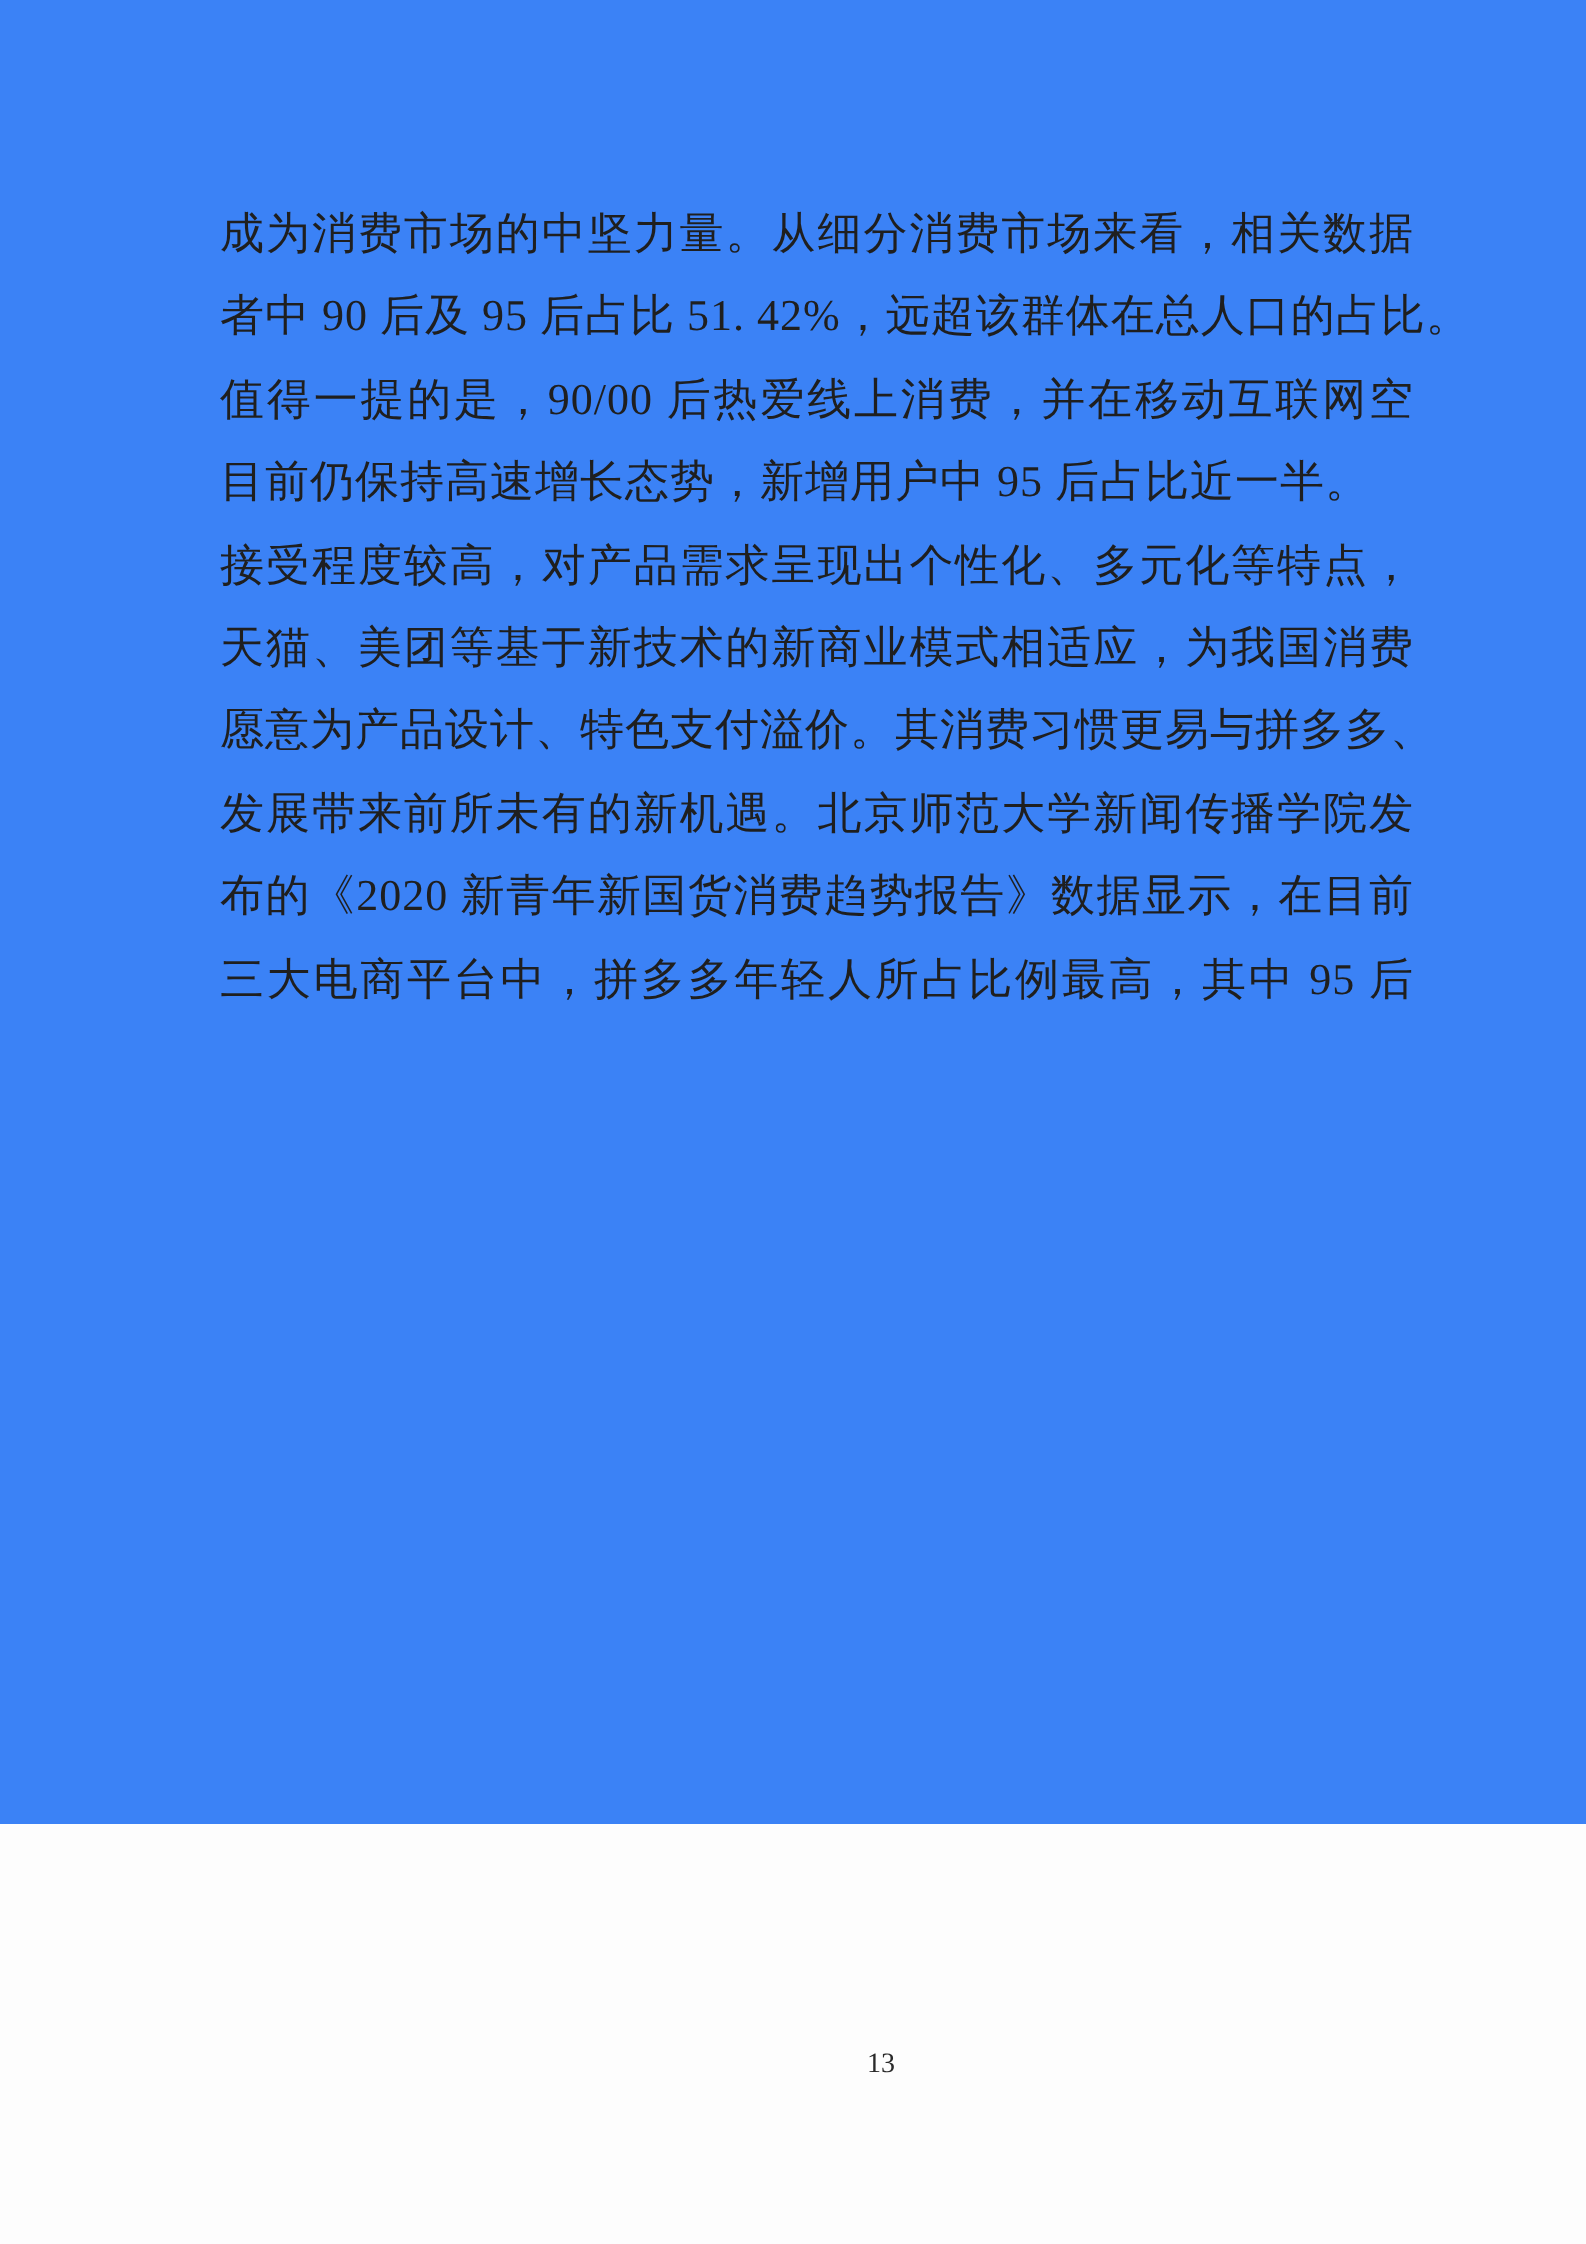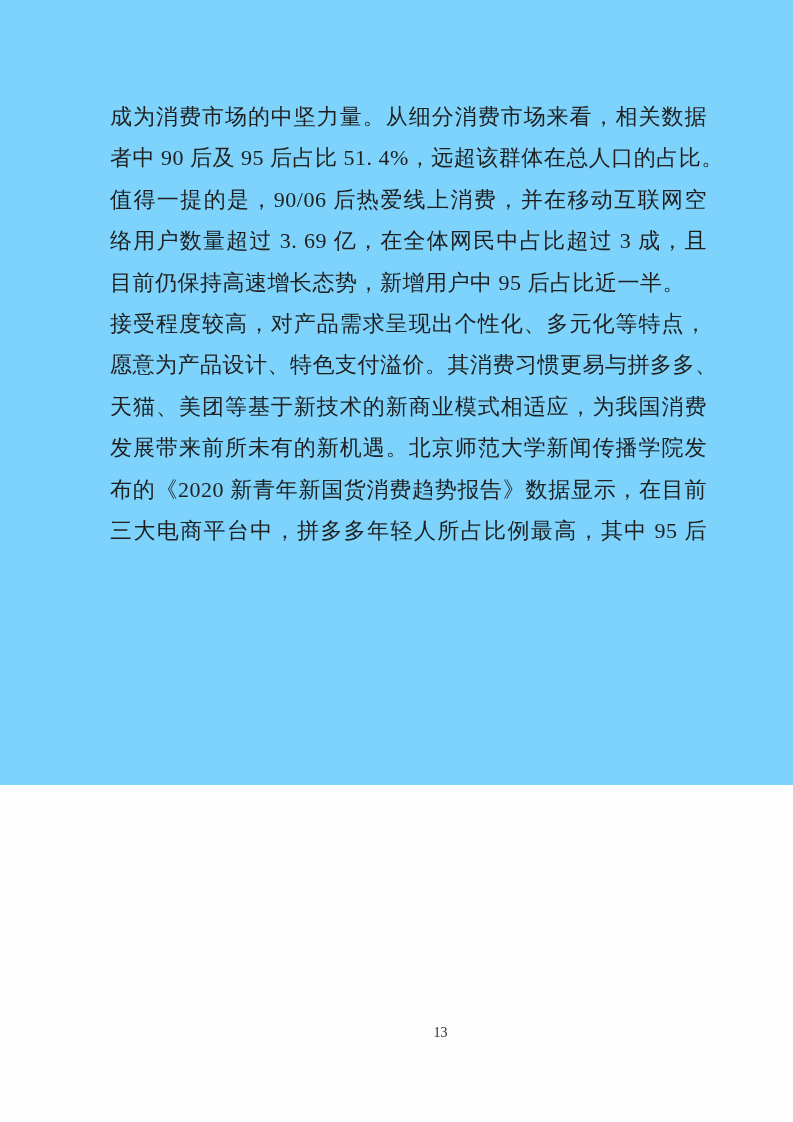--- a/index.html
+++ b/index.html
@@ -11,22 +11,22 @@
     height: 1122px;
     position: relative;
     background: #fdfdfd;
     font-family: "Liberation Serif", "DejaVu Serif", serif;
     overflow: hidden;
   }
   .page {
     position: absolute;
     left: 0; top: 0;
     width: 793px;
-    height: 785px;
-    background: #7dd3fc;
+    height: 912px;
+    background: #3b82f6;
     text-decoration: underline;
   }
   .text-block {
     position: absolute;
     left: 110px;
     top: 96px;
     width: 597px;
     color: #1f1f1f;
     font-size: 22px;
     line-height: 41.4px;
@@ -62,28 +62,27 @@
   }
 </style>
 </head>
 <body>
 
 <div class="page">
   <div class="text-block">
 
   <div class="paragraph">
         <div class="line">成为消费市场的中坚力量。从细分消费市场来看，相关数据</div>
-        <div class="line">者中 90 后及 95 后占比 51. 4%，远超该群体在总人口的占比。</div>
-        <div class="line">值得一提的是，90/06 后热爱线上消费，并在移动互联网空</div>
-        <div class="line">络用户数量超过 3. 69 亿，在全体网民中占比超过 3 成，且</div>
+        <div class="line">者中 90 后及 95 后占比 51. 42%，远超该群体在总人口的占比。</div>
+        <div class="line">值得一提的是，90/00 后热爱线上消费，并在移动互联网空</div>
         <div class="line last">目前仍保持高速增长态势，新增用户中 95 后占比近一半。</div>
       </div>
       <div class="paragraph">
         <div class="line">接受程度较高，对产品需求呈现出个性化、多元化等特点，</div>
+        <div class="line">天猫、美团等基于新技术的新商业模式相适应，为我国消费</div>
         <div class="line">愿意为产品设计、特色支付溢价。其消费习惯更易与拼多多、</div>
-        <div class="line">天猫、美团等基于新技术的新商业模式相适应，为我国消费</div>
         <div class="line">发展带来前所未有的新机遇。北京师范大学新闻传播学院发</div>
         <div class="line">布的《2020 新青年新国货消费趋势报告》数据显示，在目前</div>
         <div class="line">三大电商平台中，拼多多年轻人所占比例最高，其中 95 后</div>
       </div>
     </div>
   <div class="page-number">13</div>
 </div>
 
 </body></html>

